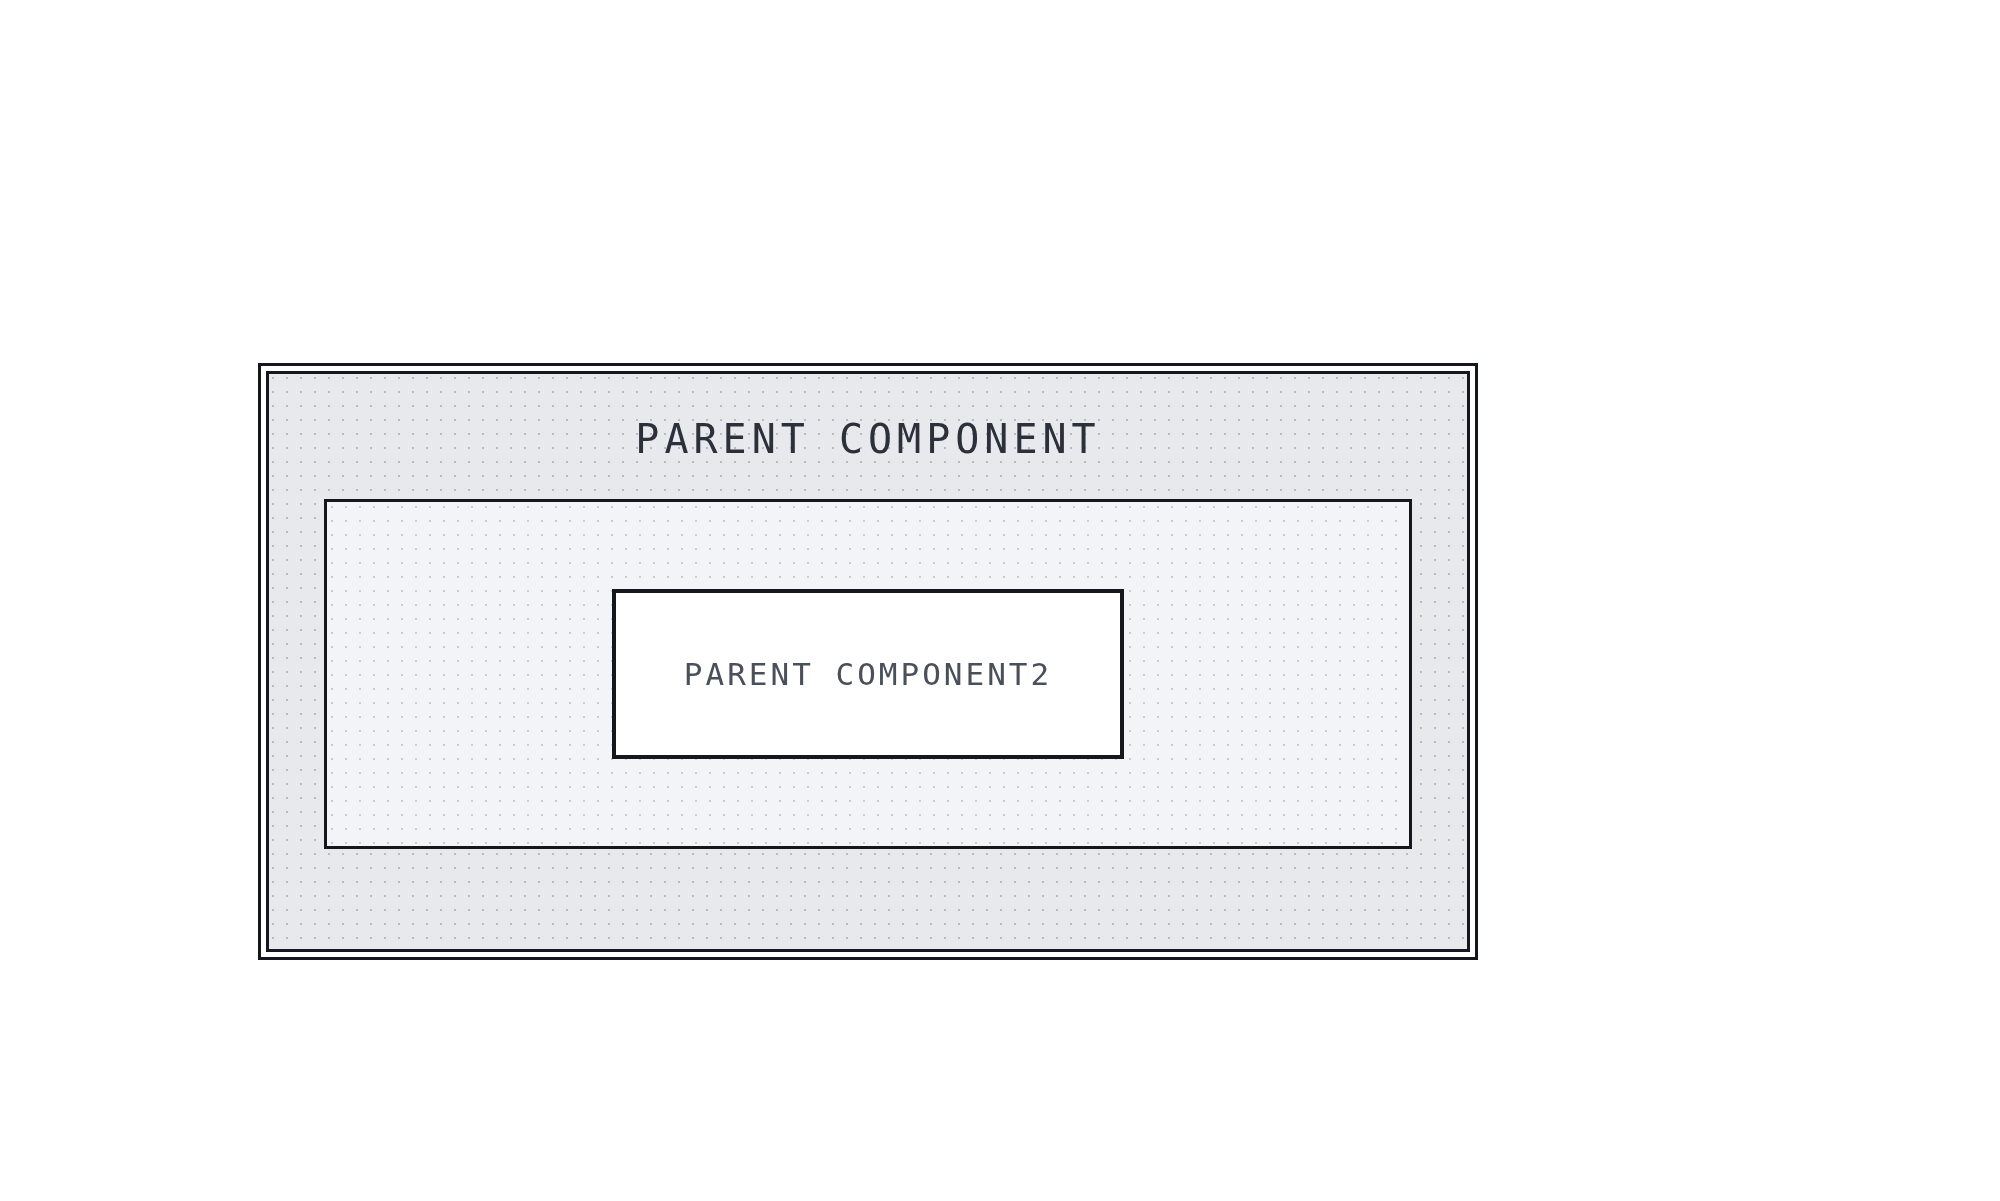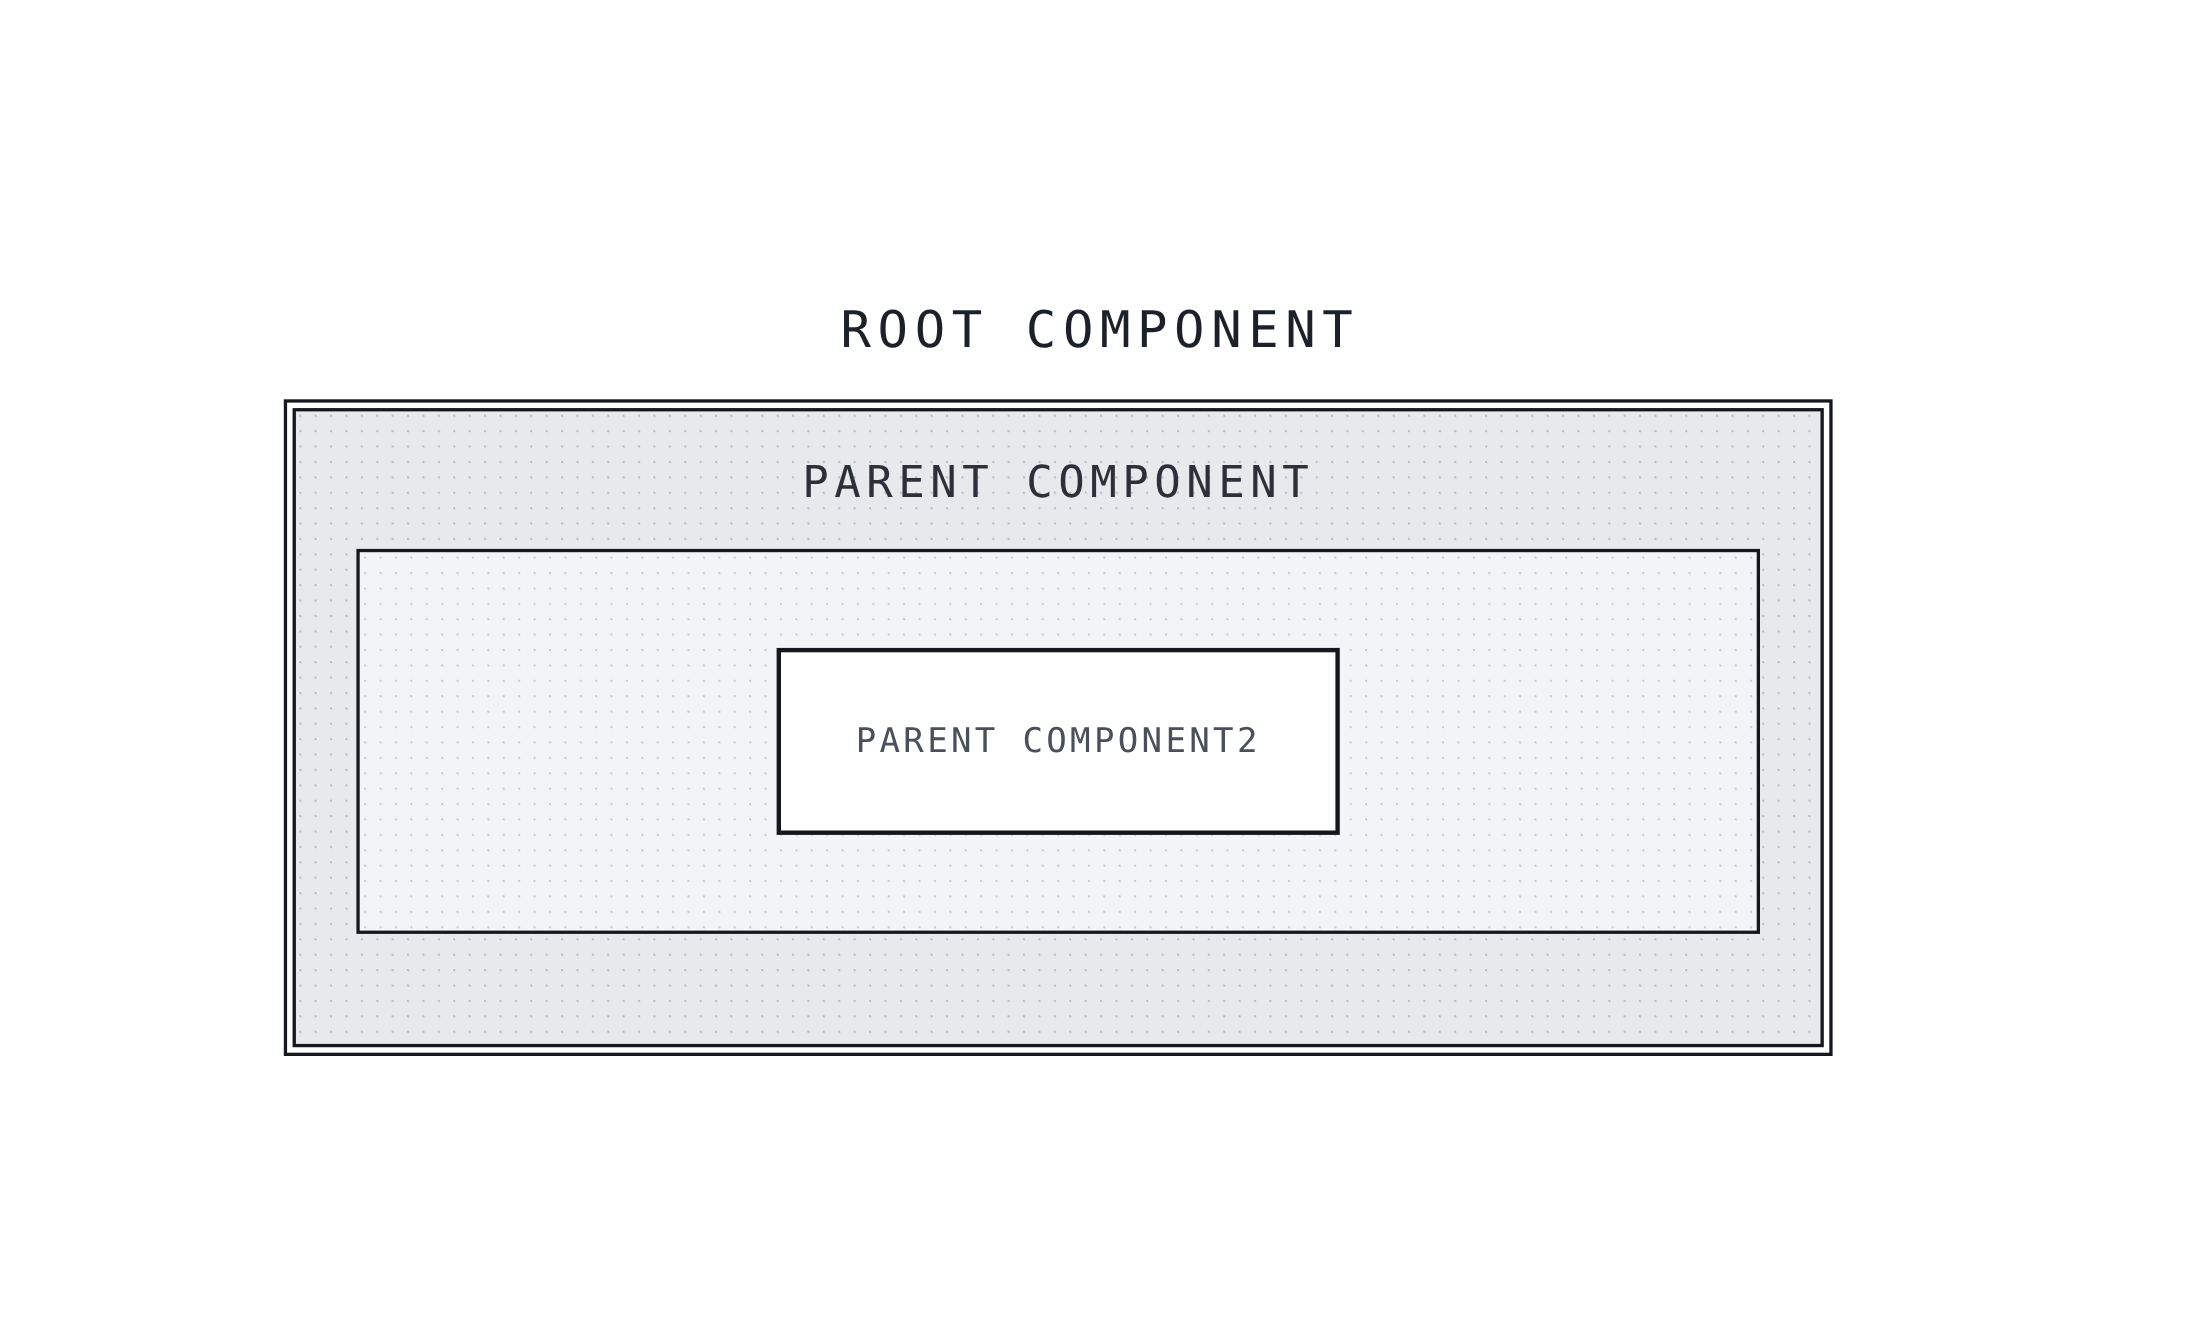--- a/index.html
+++ b/index.html
@@ -35,21 +35,21 @@
     color: #1b2029;
     font-family: "DejaVu Sans Mono", "Liberation Mono", monospace;
     white-space: pre;
   }
 
   
   .root-frame {
     position: absolute;
     left: 258px;
     top: 363px;
-    width: 1408px;
+    width: 1220px;
     height: 597px;
     border: 3px solid #14171d;
     background: #ffffff;
     box-sizing: border-box;
     padding: 5px;
   }
 
   
   .parent-component {
     position: relative;
@@ -119,21 +119,20 @@
     letter-spacing: 3px;
     color: #4a5059;
     white-space: pre;
   }
 </style>
 </head>
 <body>
 
 <div class="canvas">
 
-  <div class="root-title">ROOT COMPONENT</div>
 
   <div class="root-frame">
 
     <div class="parent-component">
 
       <div class="parent-title">PARENT COMPONENT</div>
 
       <div class="inner-container">
 
         <div class="children-row">

